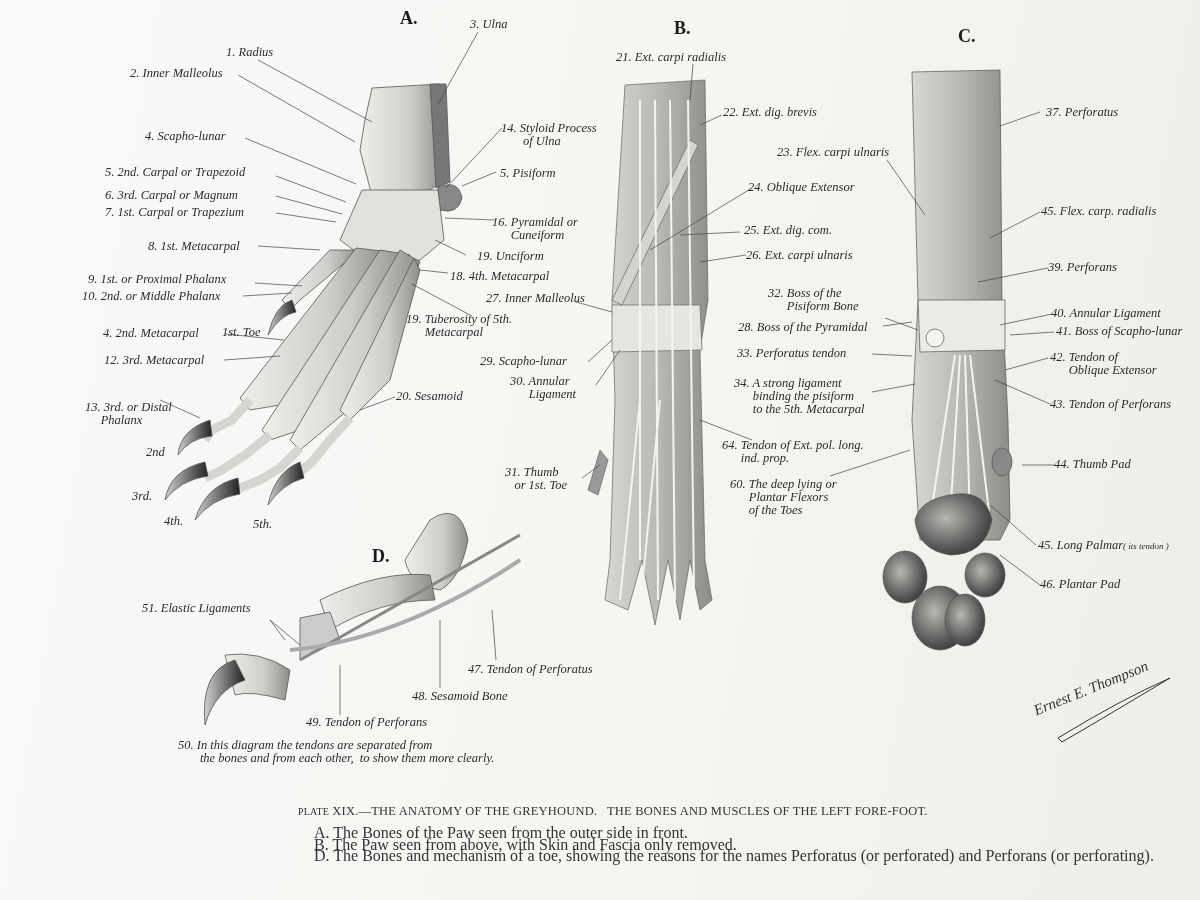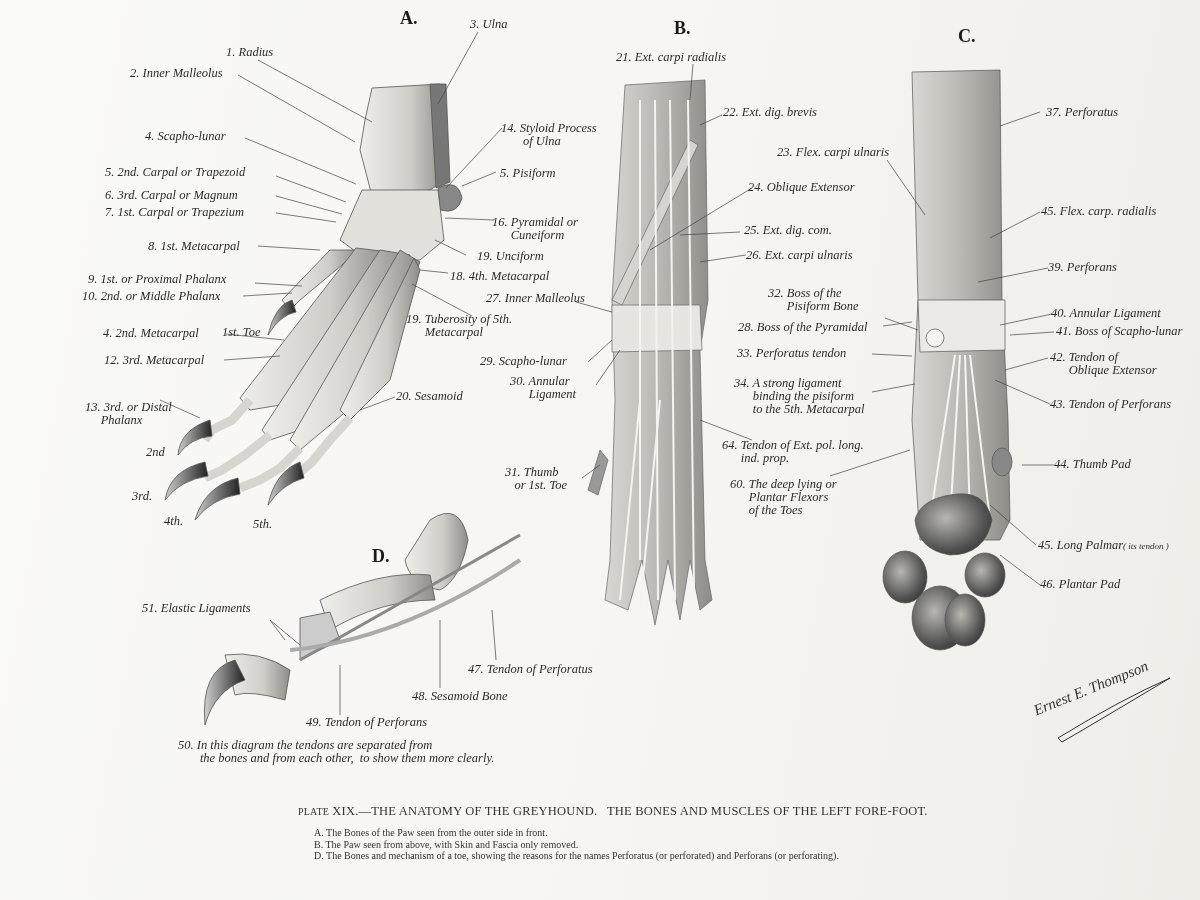--- a/index.html
+++ b/index.html
@@ -9,21 +9,21 @@
     font-family: "DejaVu Serif", "Liberation Serif", serif;
     color:#2a2a2a;
   }
   .lbl { position:absolute; font-family:"Liberation Serif", serif; font-style:italic; font-size:12.5px; line-height:13px; white-space:nowrap; color:#2b2b2b; }
   .lbl.ml { white-space:pre; }
   .fig { position:absolute; font-family:"Liberation Serif", serif; font-weight:bold; font-size:18px; color:#1a1a1a; }
   svg.art { position:absolute; left:0; top:0; }
   .caption { position:absolute; left:298px; top:804px; font-family:"Liberation Serif", serif; color:#333; }
   .cap-title { font-size:12.5px; letter-spacing:0.2px; }
   .cap-title .sc { font-size:10px; }
-  .cap-lines { margin:8px 0 0 16px; font-size:10px; line-height:11.5px; }
+  .cap-lines { margin:8px 0 0 16px; font-size:16px; line-height:11.5px; }
   .sig { position:absolute; left:1030px; top:680px; font-family:"Liberation Serif", serif; font-style:italic; font-size:15px; transform:rotate(-22deg); color:#333; }
 </style>
 </head>
 <body>
 
 <svg class="art" width="1200" height="900" viewBox="0 0 1200 900">
   <defs>
     <linearGradient id="boneG" x1="0" x2="1">
       <stop offset="0" stop-color="#eeeeea"></stop>
         <stop offset="0.6" stop-color="#cfcdc8"></stop>

